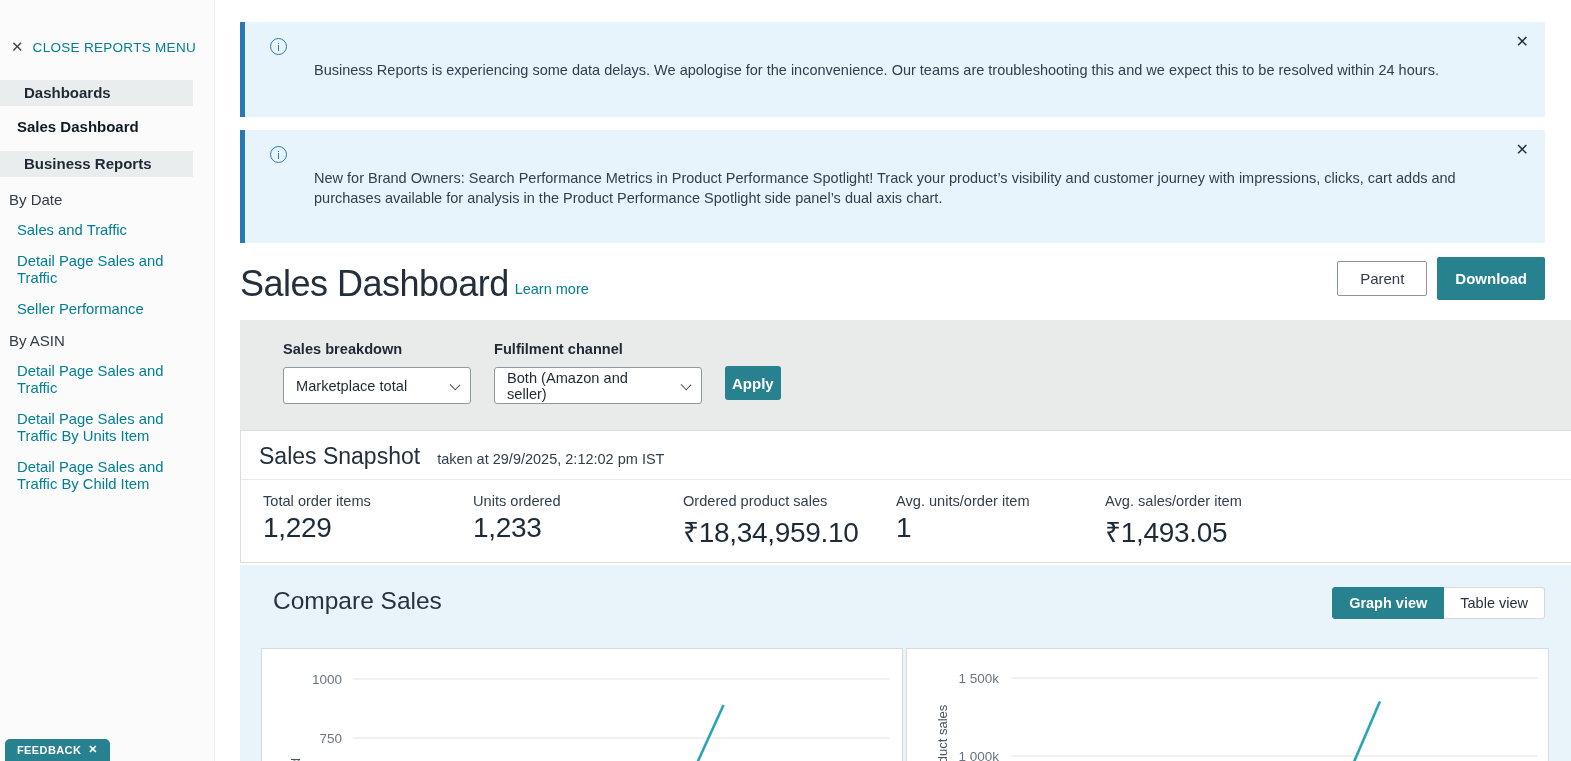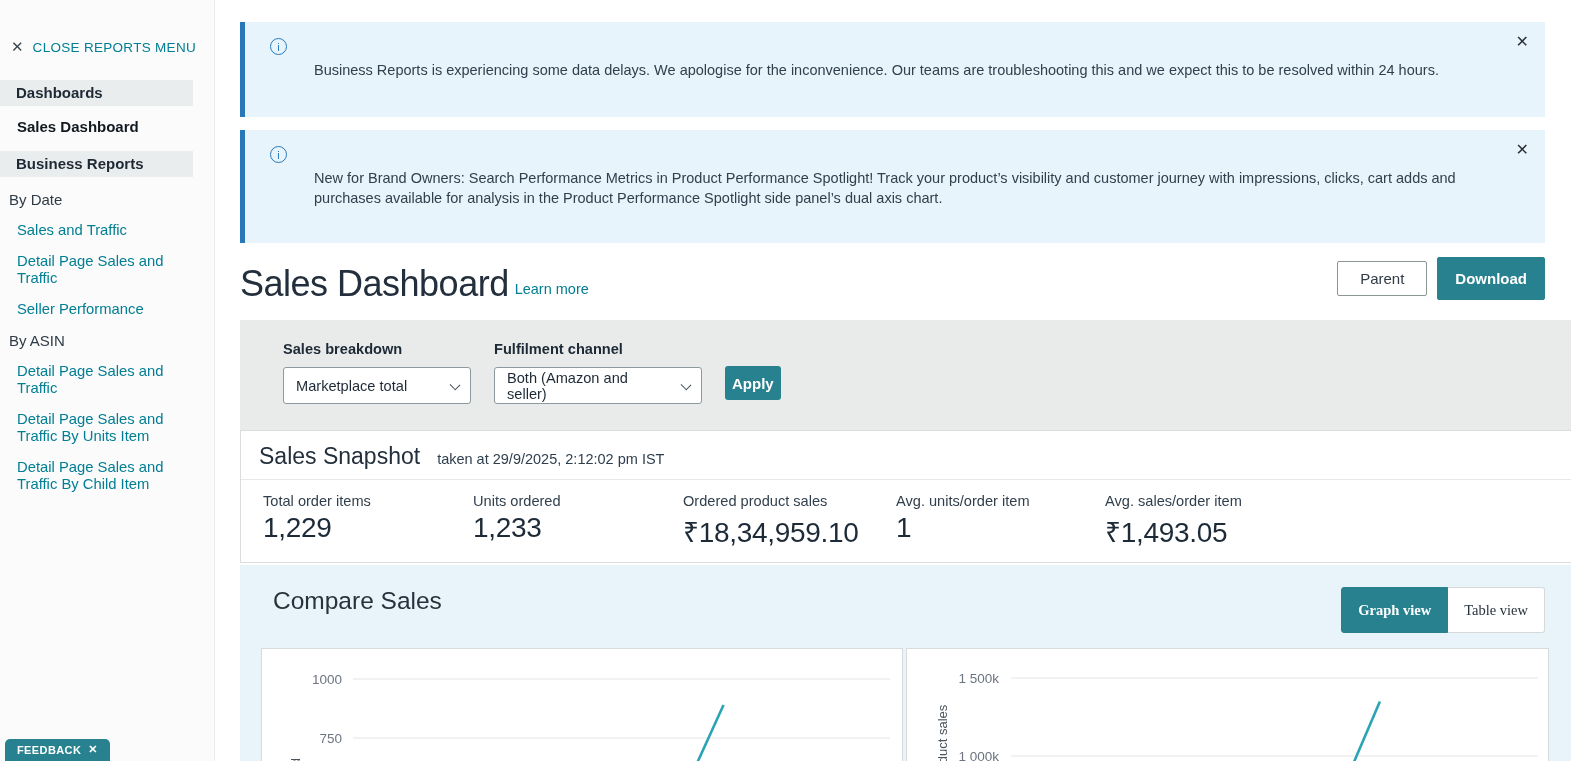--- a/index.html
+++ b/index.html
@@ -6,21 +6,21 @@
   html,body { width:1571px; height:761px; overflow:hidden; background:#fff;
     font-family:"Liberation Sans", sans-serif; color:#2a3844; }
   .page { position:relative; width:1571px; height:761px; }
 
   
   .sidebar { position:absolute; left:0; top:0; width:215px; height:761px;
     background:#fbfbfb; border-right:1px solid #ececec; }
   .sb-close { margin:38px 0 0 11px; display:flex; align-items:center; gap:9px; cursor:pointer; }
   .sb-close .x { color:#3c4a54; font-size:15px; }
   .sb-close .lbl { color:var(--teal-link); font-size:13.5px; letter-spacing:.3px; }
-  .sb-header { margin-top:24px; width:193px; background:#eaeded; padding:4px 16px 5px;
+  .sb-header { margin-top:24px; width:193px; background:#eaeded; padding:4px 24px 5px;
     font-weight:bold; font-size:15px; color:#1d2935; }
   .sb-active { margin:12px 0 0 17px; font-weight:bold; font-size:15px; color:#101820; cursor:pointer; }
   .sb-header + .sb-header, .sb-header.second { margin-top:16px; }
   .sb-sub { margin:14px 0 0 9px; font-size:15px; color:#2f3b47; }
   .sb-link { margin:14px 28px 0 17px; font-size:14.8px; line-height:17px;
     color:var(--teal-link); cursor:pointer; }
   .feedback-btn { position:absolute; left:5px; bottom:0; background:var(--teal-btn);
     color:#fff; font-size:11px; font-weight:bold; letter-spacing:.4px;
     padding:4px 12px 5px; border-radius:5px 5px 0 0; border:none; cursor:pointer;
     display:flex; gap:7px; align-items:center; z-index:5; }
@@ -77,21 +77,21 @@
   .metric { flex:0 0 auto; }
   .metric .mlabel { font-size:14.6px; color:#313f4c; }
   .metric .mvalue { font-size:28px; color:#1d2b38; margin-top:3px; letter-spacing:-.3px; }
   .m0{width:210px}.m1{width:210px}.m2{width:213px}.m3{width:209px}
 
   
   .compare { position:absolute; left:25px; right:0; top:565px; height:300px; background:#e8f4f9; }
   .cmp-head { position:relative; padding:22px 34px 0 33px; }
   .cmp-title { font-size:24.5px; color:#27323d; }
   .view-toggle { position:absolute; right:26px; top:22px; display:flex; }
-  .vt-btn { height:46px; padding:0 16px; font-size:14.5px; font-family:Liberation Serif, serif; cursor:pointer;
+  .vt-btn { height:32px; padding:0 16px; font-size:14.5px; font-family:Liberation Sans, sans-serif; cursor:pointer;
     display:flex; align-items:center; }
   .vt-graph { background:var(--teal-btn); color:#fff; border:1px solid var(--teal-btn);
     border-radius:3px 0 0 3px; font-weight:bold; }
   .vt-table { background:#fff; color:#27323d; border:1px solid #d5d9d9; border-left:none;
     border-radius:0 3px 3px 0; }
   .charts { position:absolute; left:21px; top:83px; display:flex; gap:3px; }
   .chart-card { background:#fff; border:1px solid #d6dbdb; height:260px; }
 </style>
 </head>
 <body>

